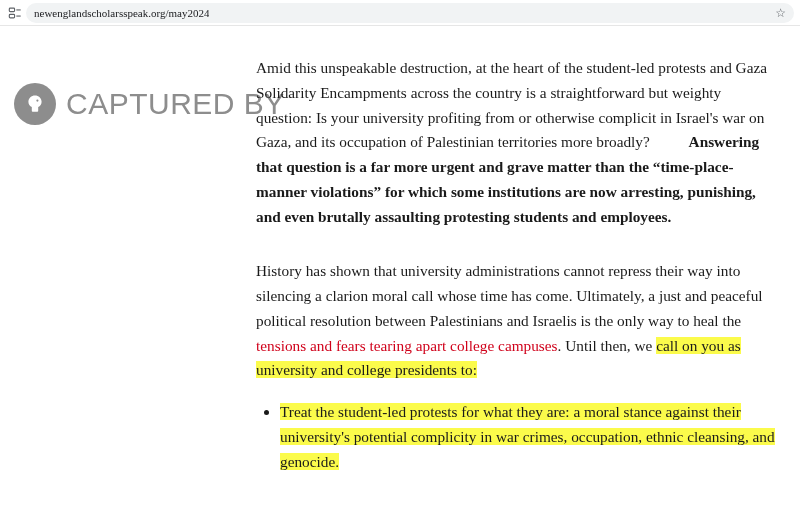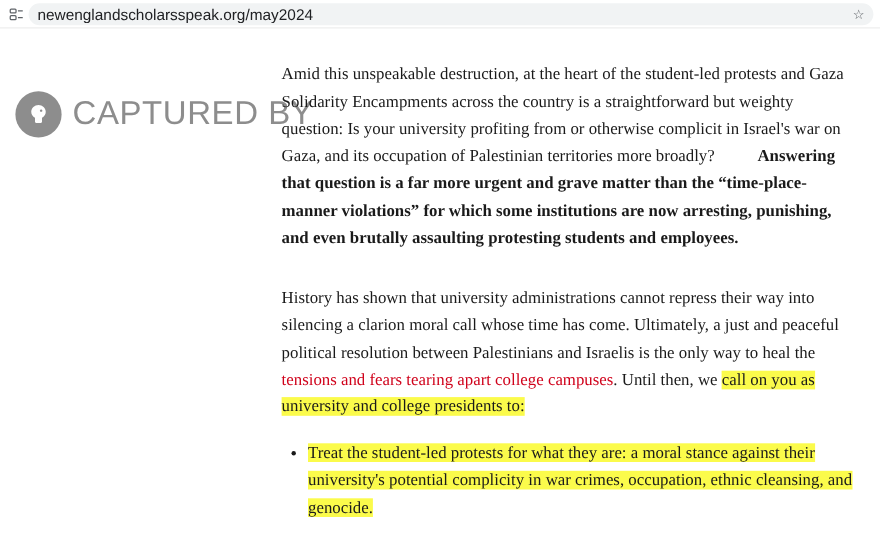--- a/index.html
+++ b/index.html
@@ -40,22 +40,22 @@
     background: #f1f3f4;
     border-radius: 10px;
     display: flex;
     align-items: center;
     padding: 0 8px;
     box-sizing: border-box;
     margin-left: 2px;
     position: relative;
   }
   .omnibox .url {
-    font-family: Liberation Sans, sans-serif;
-    font-size: 14px;
+    font-family: Liberation Serif, serif;
+    font-size: 11px;
     color: #202124;
     white-space: nowrap;
     overflow: hidden;
     text-overflow: ellipsis;
     text-align: center;
   }
   .omnibox .star {
     position: absolute;
     right: 8px;
     top: 50%;

